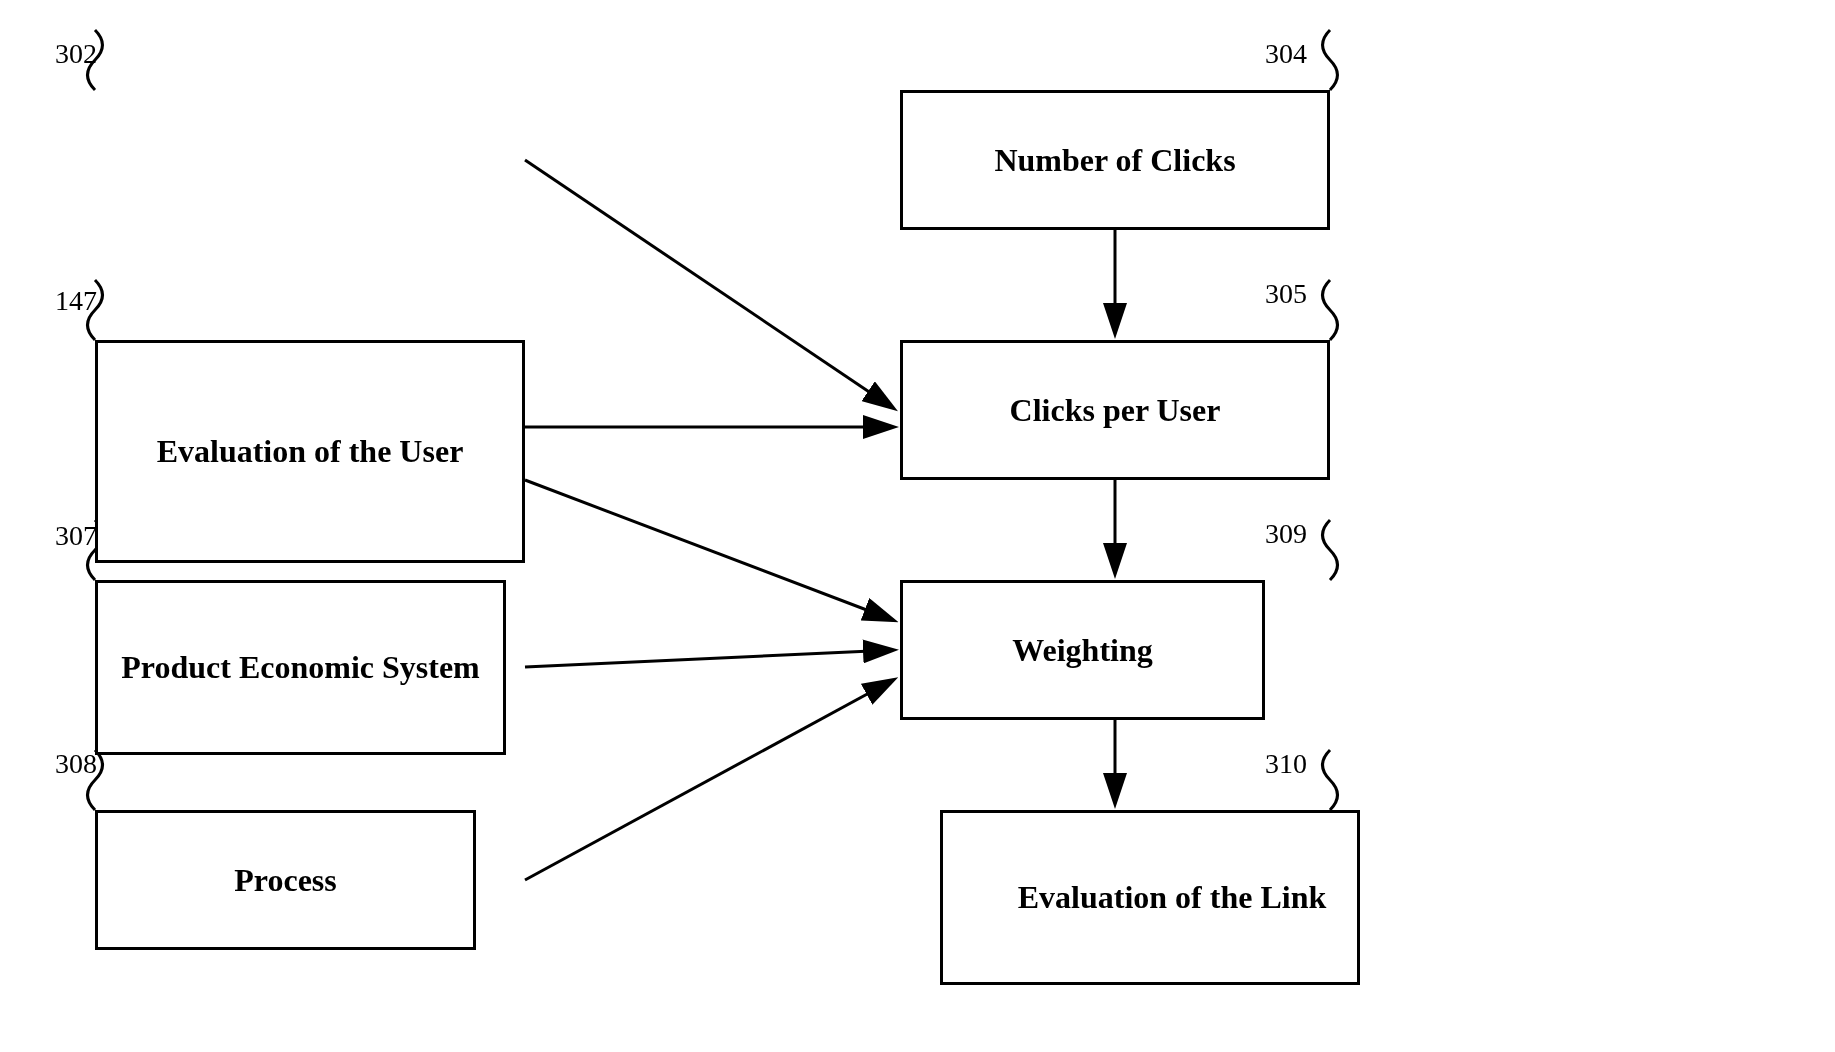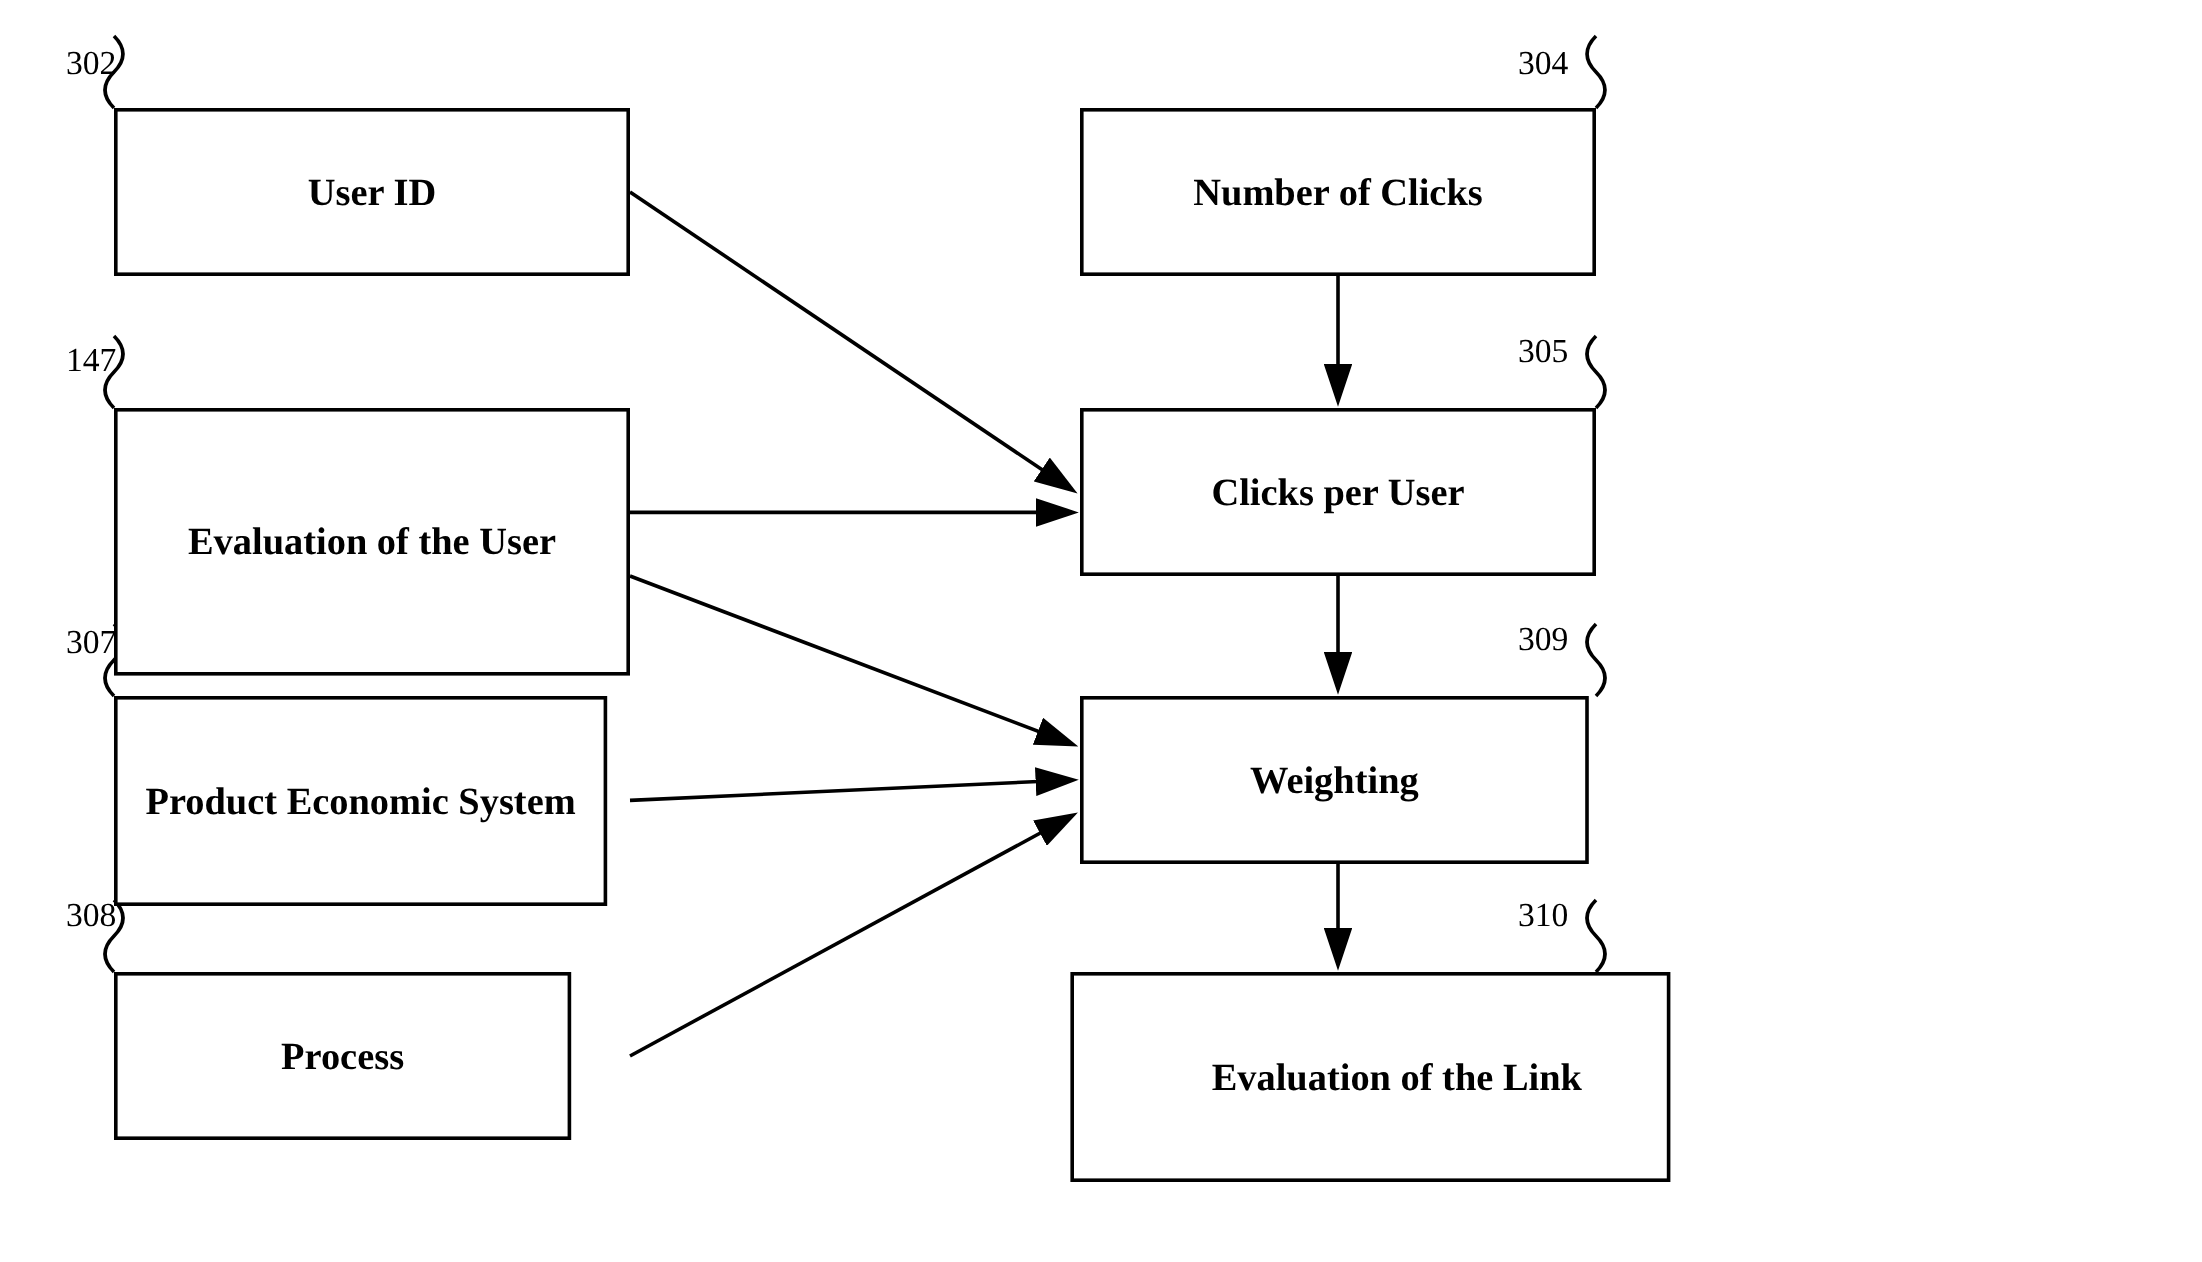--- a/index.html
+++ b/index.html
@@ -100,23 +100,20 @@
 
   <div class="ref-label" style="left:55px; top:38px;">302</div>
   <div class="ref-label" style="left:55px; top:285px;">147</div>
   <div class="ref-label" style="left:55px; top:520px;">307</div>
   <div class="ref-label" style="left:55px; top:748px;">308</div>
   <div class="ref-label" style="left:1265px; top:38px;">304</div>
   <div class="ref-label" style="left:1265px; top:278px;">305</div>
   <div class="ref-label" style="left:1265px; top:518px;">309</div>
   <div class="ref-label" style="left:1265px; top:748px;">310</div>
 
-  <div class="box" style="left:95px; top:90px; width:430px; height:140px;">
-    <span class="box-label">User ID</span>
-  </div>
 
   <div class="box" style="left:95px; top:340px; width:430px; height:223px;">
     <span class="box-label">Evaluation of the User</span>
   </div>
 
   <div class="box" style="left:95px; top:580px; width:411px; height:175px;">
     <span class="box-label">Product Economic System</span>
   </div>
 
   <div class="box" style="left:95px; top:810px; width:381px; height:140px;">
@@ -124,21 +121,21 @@
   </div>
 
   <div class="box" style="left:900px; top:90px; width:430px; height:140px;">
     <span class="box-label">Number of Clicks</span>
   </div>
 
   <div class="box" style="left:900px; top:340px; width:430px; height:140px;">
     <span class="box-label">Clicks per User</span>
   </div>
 
-  <div class="box" style="left:900px; top:580px; width:424px; height:140px;">
+  <div class="box" style="left:900px; top:580px; width:365px; height:140px;">
     <span class="box-label">Weighting</span>
   </div>
 
-  <div class="box" style="left:892px; top:810px; width:500px; height:175px;padding-left:44px;">
+  <div class="box" style="left:940px; top:810px; width:420px; height:175px;padding-left:44px;">
     <span class="box-label">Evaluation of the Link</span>
   </div>
 
 </div>
 
 </body></html>

